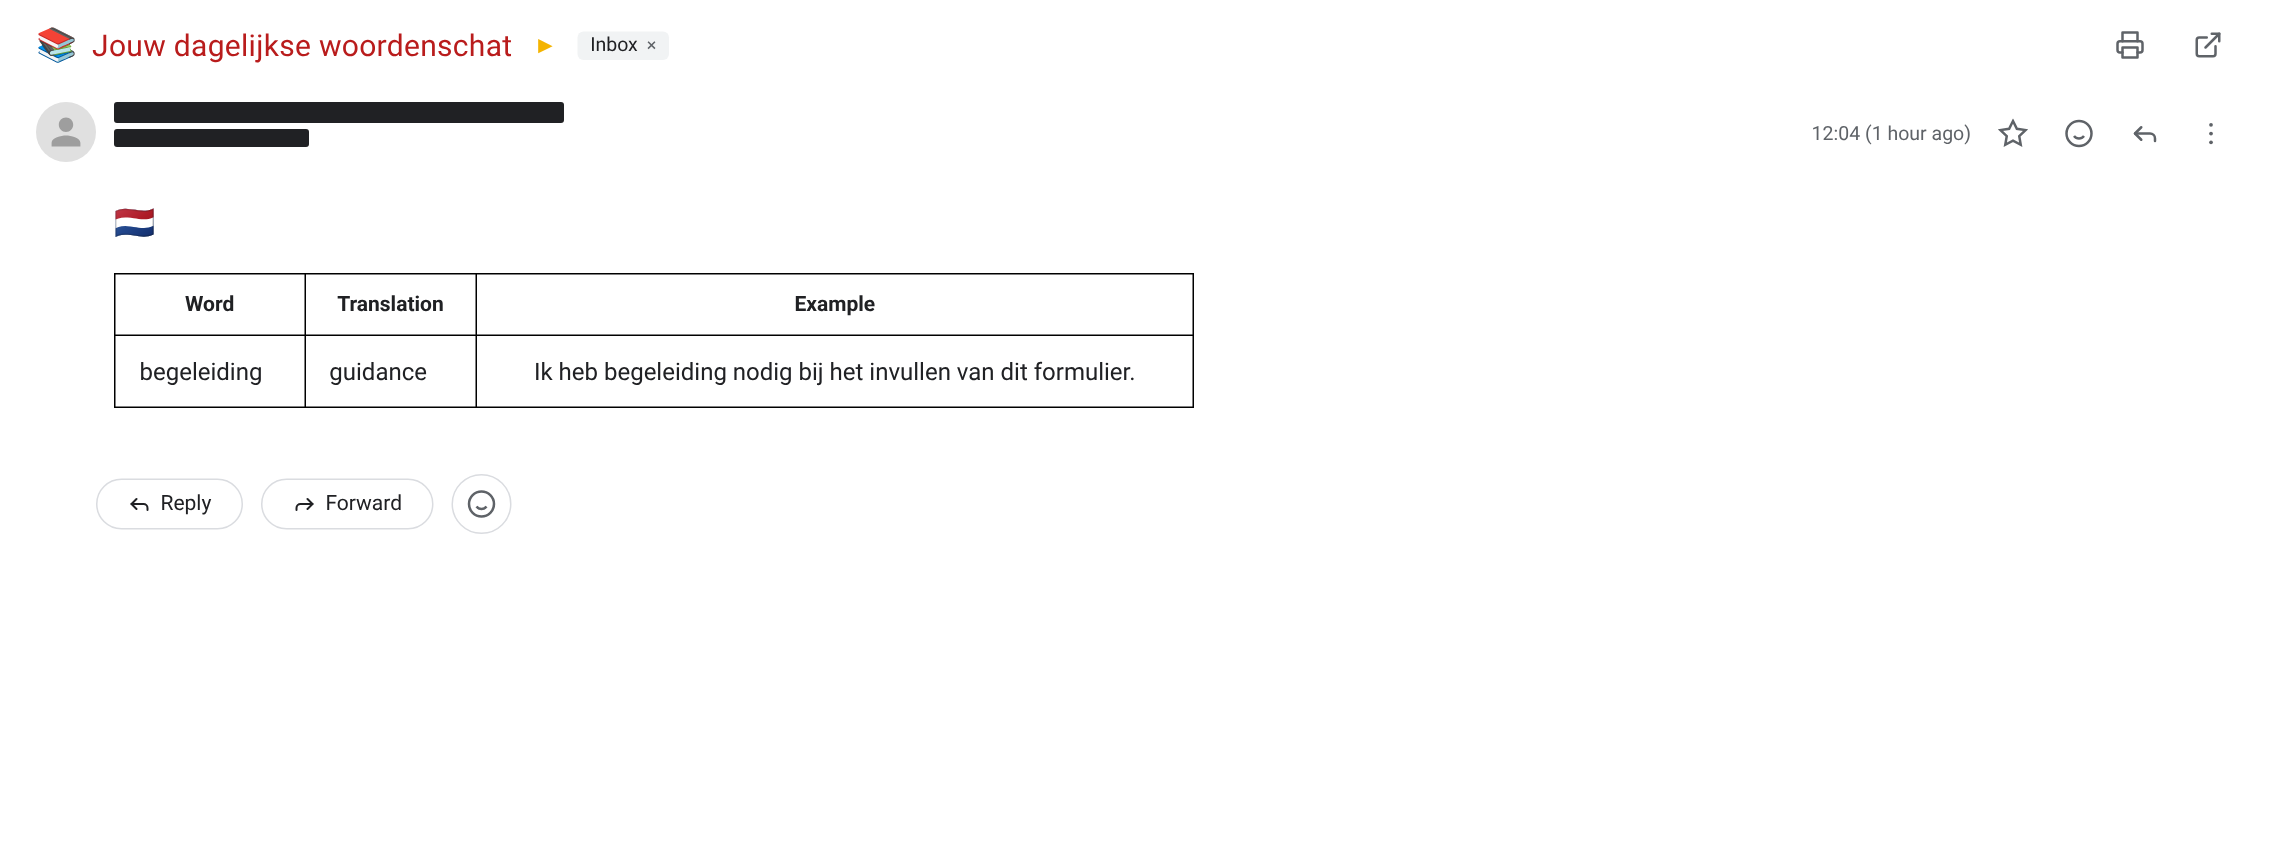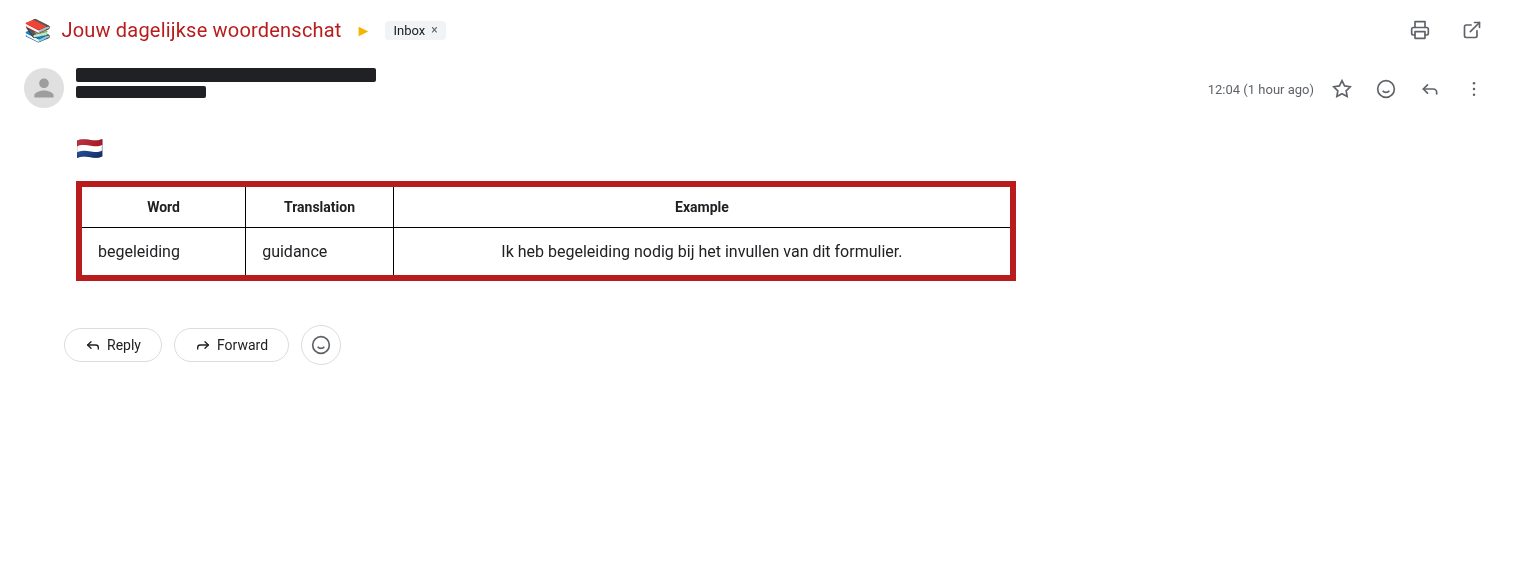--- a/index.html
+++ b/index.html
@@ -175,22 +175,22 @@
       gap: 8px;
     }
 
     .flag-emoji {
       font-size: 22px;
     }
 
     
     .word-table {
       border-collapse: collapse;
-      width: 940px;
-      border: 6px solid #b91c1c;
+      width: 720px;
+      border: 1px solid #b91c1c;
     }
 
     .word-table th {
       border: 1px solid #000;
       padding: 12px 16px;
       font-weight: 700;
       text-align: center;
       background: #fff;
       font-size: 14px;
     }

